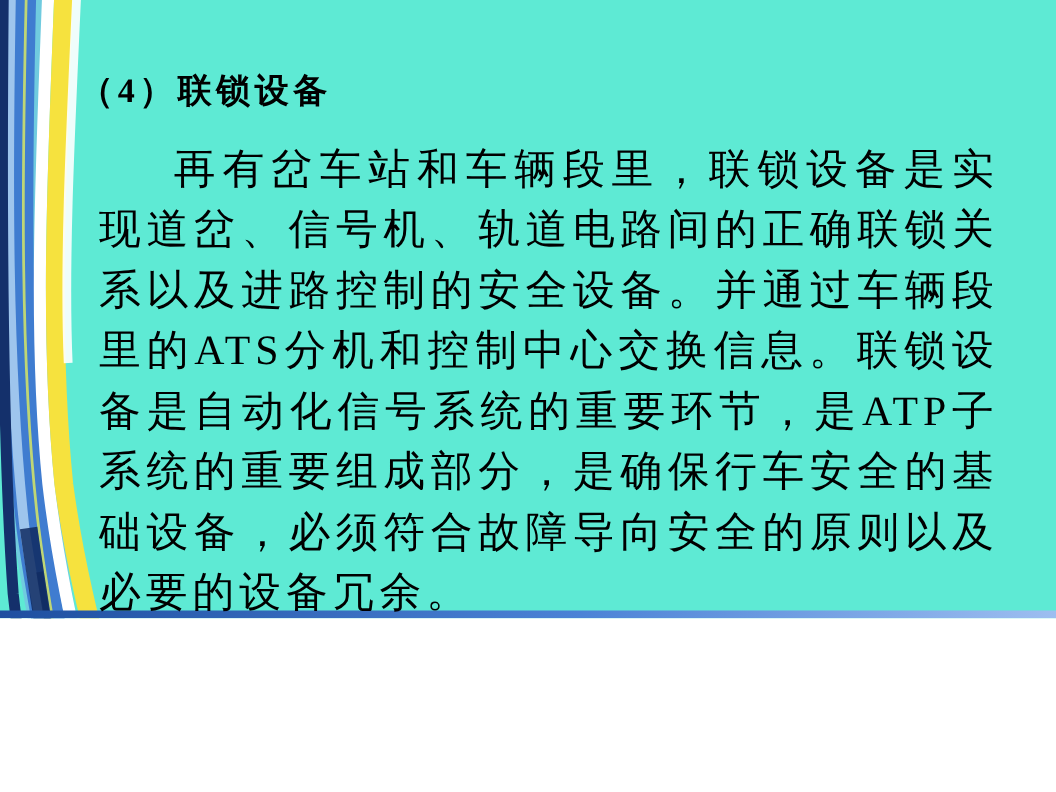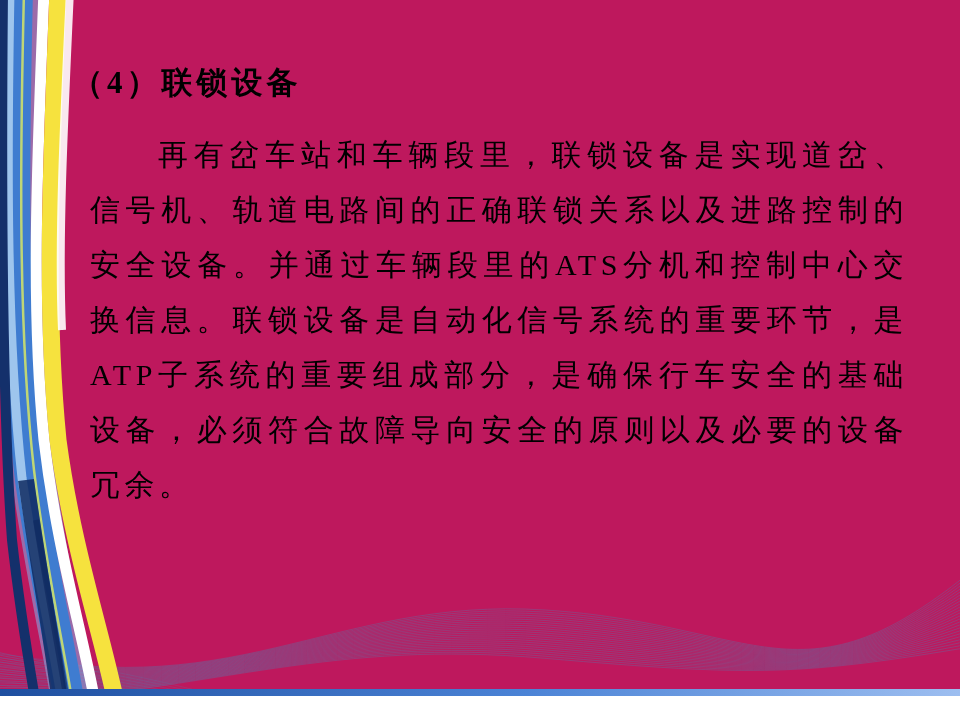--- a/index.html
+++ b/index.html
@@ -7,22 +7,22 @@
     padding: 0;
     background: #ffffff;
     width: 960px;
     height: 720px;
     overflow: hidden;
     font-family: "Liberation Serif", "DejaVu Serif", serif;
   }
   .slide {
     position: relative;
     width: 960px;
-    height: 696px;
-    background: #be185d;
+    height: 562px;
+    background: #5eead4;
     overflow: hidden;
   }
   svg.deco {
     position: absolute;
     inset: 0;
     width: 960px;
     height: 720px;
     pointer-events: none;
   }
   .bottom-bar {
@@ -41,21 +41,21 @@
   }
   .title {
     margin: 64px 0 24px -18px;
     font-size: 31px;
     font-weight: bold;
     letter-spacing: 4px;
     line-height: 1.25;
   }
   .para {
     margin: 0;
-    font-size: 30px;
+    font-size: 38px;
     letter-spacing: 4.5px;
     line-height: 55px;
     text-align: justify;
     text-indent: 68px;
     font-weight: 500;
   }
 </style>
 </head>
 <body>
 

